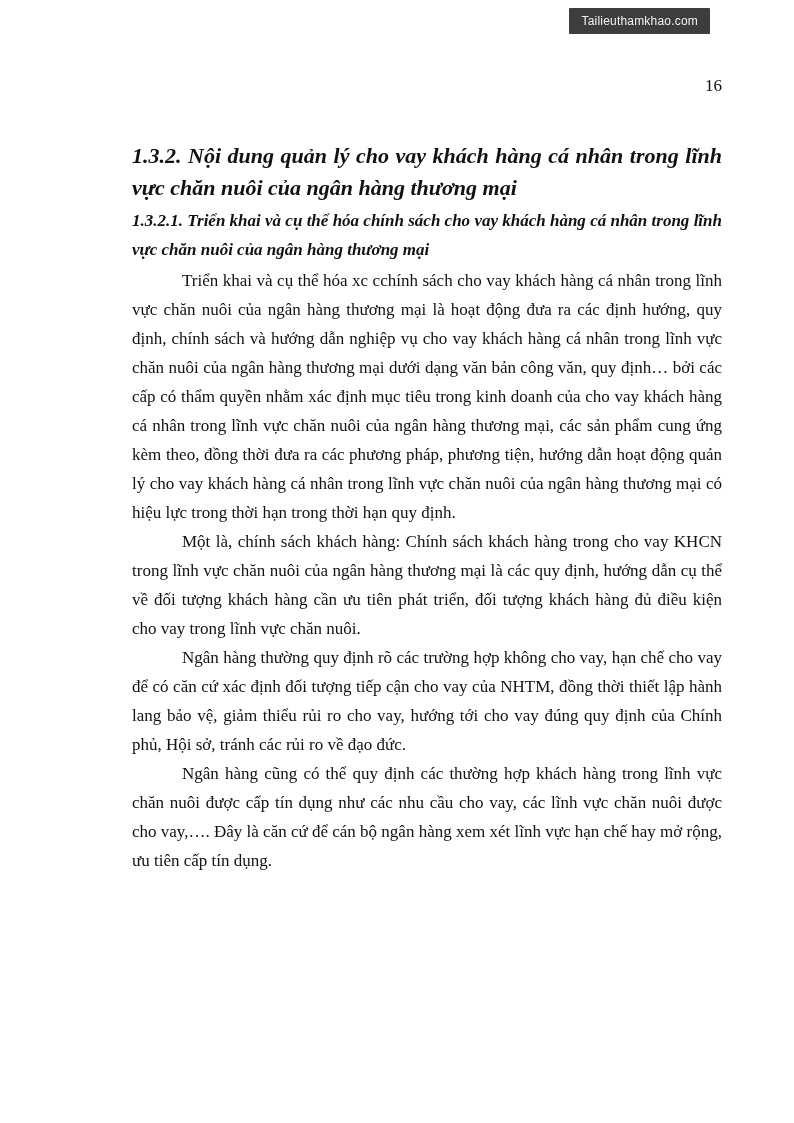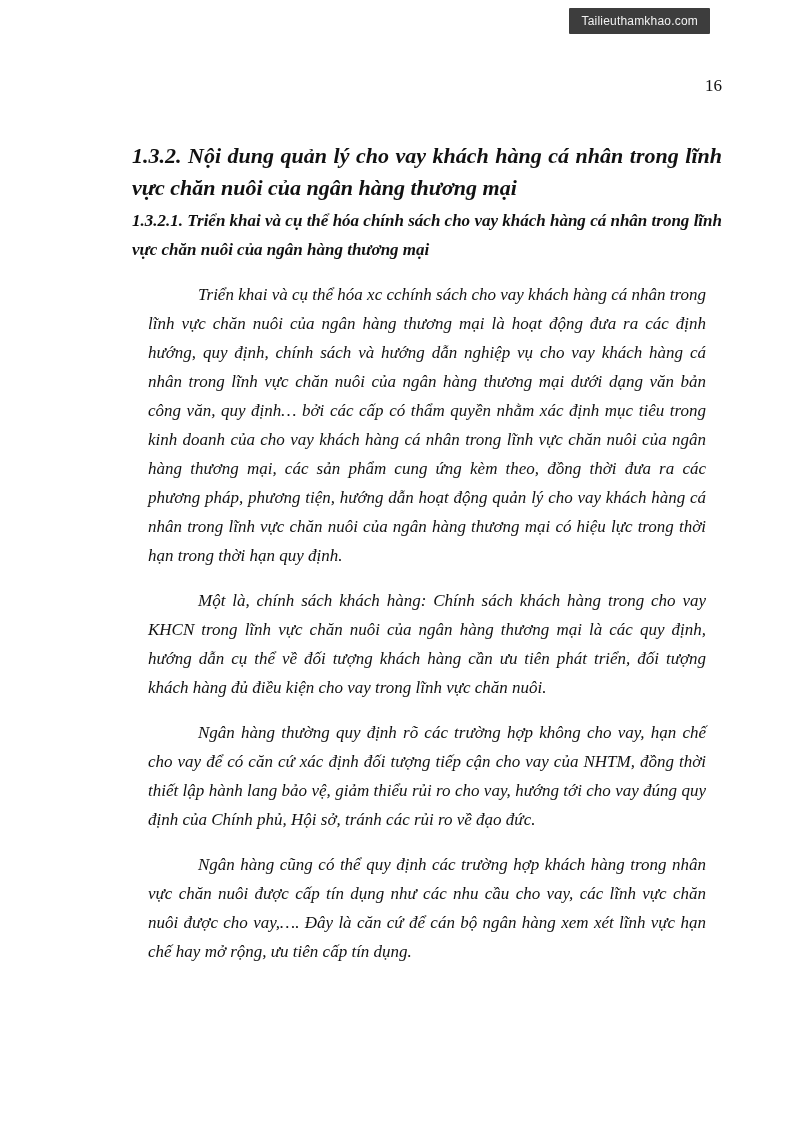--- a/index.html
+++ b/index.html
@@ -59,22 +59,21 @@
   .subheading {
     font-size: 17px;
     font-weight: bold;
     font-style: italic;
     line-height: 29px;
     text-align: justify;
     margin-bottom: 2px;
   }
   .para {
     text-indent: 50px;
-    margin: 16px;
-    font-style: italic;
+    margin: 0;
   }
 </style>
 </head>
 <body>
 
 <div class="page">
 
   <a class="watermark" style="background: rgb(61, 61, 61); color: rgb(242, 242, 242);">Tailieuthamkhao.com</a>
 
   <div class="page-number">16</div>
@@ -85,18 +84,18 @@
 
     <h3 class="subheading">1.3.2.1. Triển khai và cụ thể hóa chính sách cho vay khách hàng cá nhân trong lĩnh vực chăn nuôi của ngân hàng thương mại</h3>
 
     <p class="para">Triển khai và cụ thể hóa xc cchính sách cho vay khách hàng cá nhân trong lĩnh vực chăn nuôi của ngân hàng thương mại là hoạt động đưa ra các định hướng, quy định, chính sách và hướng dẫn nghiệp vụ cho vay khách hàng cá nhân trong lĩnh vực chăn nuôi của ngân hàng thương mại dưới dạng văn bản công văn, quy định… bởi các cấp có thẩm quyền nhằm xác định mục tiêu trong kinh doanh của cho vay khách hàng cá nhân trong lĩnh vực chăn nuôi của ngân hàng thương mại, các sản phẩm cung ứng kèm theo, đồng thời đưa ra các phương pháp, phương tiện, hướng dẫn hoạt động quản lý cho vay khách hàng cá nhân trong lĩnh vực chăn nuôi của ngân hàng thương mại có hiệu lực trong thời hạn trong thời hạn quy định.</p>
 
 
     <p class="para">Một là, chính sách khách hàng: Chính sách khách hàng trong cho vay KHCN trong lĩnh vực chăn nuôi của ngân hàng thương mại là các quy định, hướng dẫn cụ thể về đối tượng khách hàng cần ưu tiên phát triển, đối tượng khách hàng đủ điều kiện cho vay trong lĩnh vực chăn nuôi.</p>
 
     <p class="para">Ngân hàng thường quy định rõ các trường hợp không cho vay, hạn chế cho vay để có căn cứ xác định đối tượng tiếp cận cho vay của NHTM, đồng thời thiết lập hành lang bảo vệ, giảm thiểu rủi ro cho vay, hướng tới cho vay đúng quy định của Chính phủ, Hội sở, tránh các rủi ro về đạo đức.</p>
 
-    <p class="para">Ngân hàng cũng có thể quy định các trường hợp khách hàng trong nhân vực chăn nuôi được cấp tín dụng như các nhu cầu cho vay, các lĩnh vực chăn nuôi được cho vay,…. Đây là căn cứ để cán bộ ngân hàng xem xét lĩnh vực hạn chế hay mở rộng, ưu tiên cấp tín dụng.</p>
+    <p class="para">Ngân hàng cũng có thể quy định các thường hợp khách hàng trong lĩnh vực chăn nuôi được cấp tín dụng như các nhu cầu cho vay, các lĩnh vực chăn nuôi được cho vay,…. Đây là căn cứ để cán bộ ngân hàng xem xét lĩnh vực hạn chế hay mở rộng, ưu tiên cấp tín dụng.</p>
 
 
   </div>
 
 </div>
 
 </body></html>

